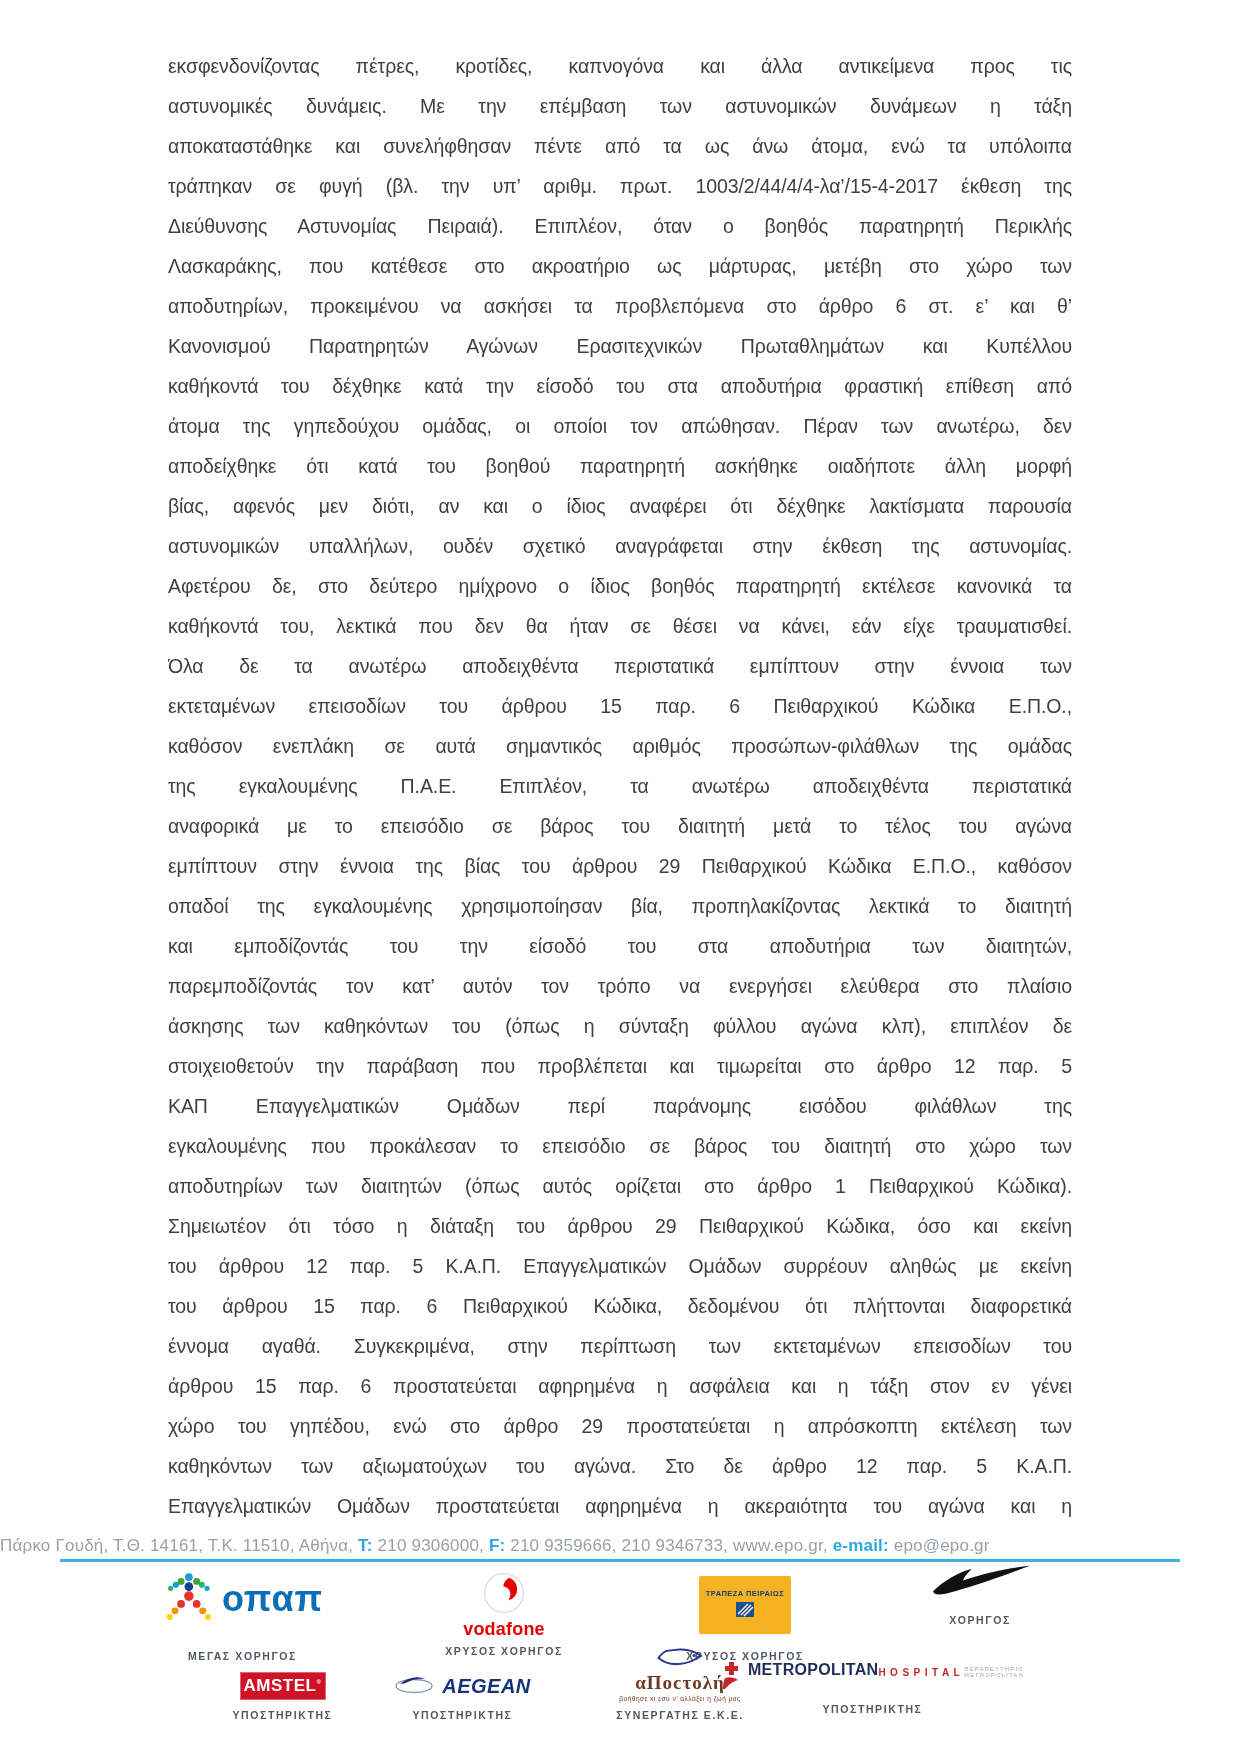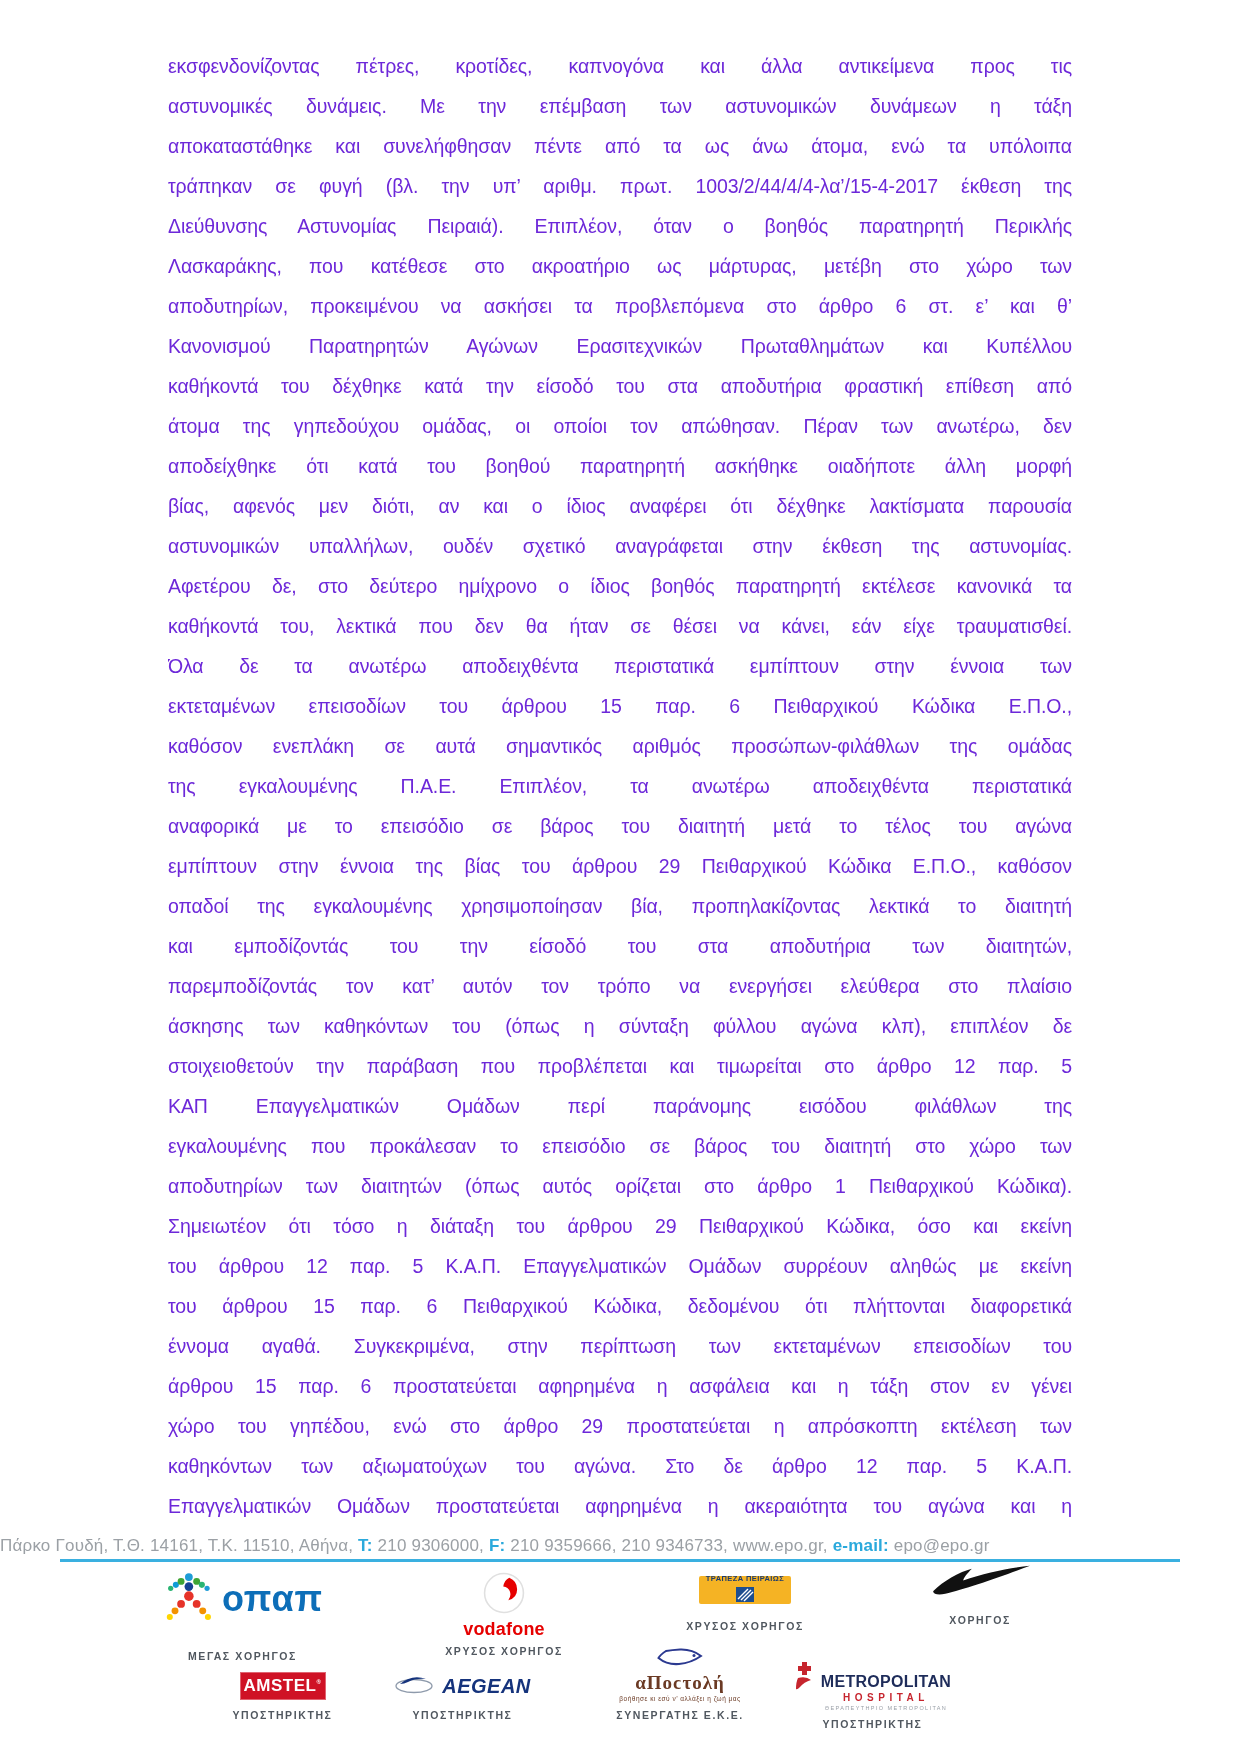--- a/index.html
+++ b/index.html
@@ -2,59 +2,59 @@
 <html lang="el"><head>
 <meta charset="utf-8">
 <style>
   html,body{margin:0;padding:0;background:#ffffff;}
   #page{position:relative;width:1240px;height:1754px;background:#ffffff;overflow:hidden;
         font-family:"Liberation Sans",sans-serif;}
 
   
   #body-text{position:absolute;left:168px;top:46px;width:904px;}
   #body-text .tline{
-    height:40px;line-height:40px;font-size:19.5px;color:#6d28d9;
+    height:40px;line-height:40px;font-size:19.5px;color:#404040;
     text-align:justify;text-align-last:justify;white-space:normal;
     letter-spacing:-0.1px;overflow:hidden;
   }
 
   
   #footer-contact{position:absolute;left:0;top:1536px;width:1240px;text-align:left;
     font-size:17px;color:#9ba0a5;letter-spacing:0.2px;}
   #footer-contact .accent{color:#2aa9dc;font-weight:bold;}
   #footer-rule{position:absolute;left:60px;top:1559px;width:1120px;height:3px;background:#3ab0e0;}
 
   
   .sponsor{position:absolute;display:flex;flex-direction:column;align-items:center;}
   .sp-label{font-size:10.5px;font-weight:bold;color:#50575f;letter-spacing:1.6px;white-space:nowrap;}
 
   .opap-row{display:flex;align-items:center;gap:8px;height:54px;}
   .opap-word{font-size:36px;font-weight:bold;color:#0d6eb8;letter-spacing:1px;line-height:1;}
 
   .voda-word{font-size:18px;font-weight:bold;color:#e60000;letter-spacing:0.2px;line-height:1;margin-top:2px;}
 
-  .piraeus-box{width:92px;height:28px;background:#f5b324;border-radius:2px;
+  .piraeus-box{width:92px;height:58px;background:#f5b324;border-radius:2px;
     display:flex;flex-direction:column;align-items:center;justify-content:center;gap:4px;}
   .piraeus-title{font-size:7.5px;font-weight:bold;color:#1d3c6e;letter-spacing:0.4px;}
 
   .amstel-box{width:86px;height:28px;background:#cf1225;display:flex;align-items:center;justify-content:center;
     box-shadow:inset 0 0 0 1px rgba(255,255,255,.35);}
   .amstel-word{font-size:17px;font-weight:bold;color:#ffffff;letter-spacing:0.5px;}
   .amstel-word sup{font-size:6px;}
 
   .aegean-row{display:flex;align-items:center;gap:6px;height:24px;}
   .aegean-word{font-size:20px;font-weight:bold;font-style:italic;color:#15337c;letter-spacing:0.5px;line-height:1;}
 
   .apostoli-name{font-family:"Liberation Serif",serif;font-size:19px;font-weight:bold;color:#6b3a24;
     letter-spacing:1px;line-height:1;margin-top:2px;}
   .apostoli-tag{font-size:6.5px;color:#6b3a24;letter-spacing:0.5px;margin-top:3px;}
   .apostoli .sp-label{margin-top:7px;}
 
   .metro-head{display:flex;align-items:flex-start;gap:5px;}
-  .metro-text{display:flex;flex-direction:column;align-items:center;margin-top:12px;}
+  .metro-text{display:flex;flex-direction:row;align-items:flex-end;}
   .metro-name{font-size:16px;font-weight:bold;color:#1e2c5a;letter-spacing:0.3px;line-height:1;}
   .metro-sub{font-size:10px;font-weight:bold;color:#c6252e;letter-spacing:4.5px;margin-top:2px;}
   .metro-sub2{font-size:5.5px;color:#9aa0a8;letter-spacing:1.4px;margin-top:2px;}
 </style>
 </head>
 <body>
 
 <div id="page">
 
   <div id="body-text">

